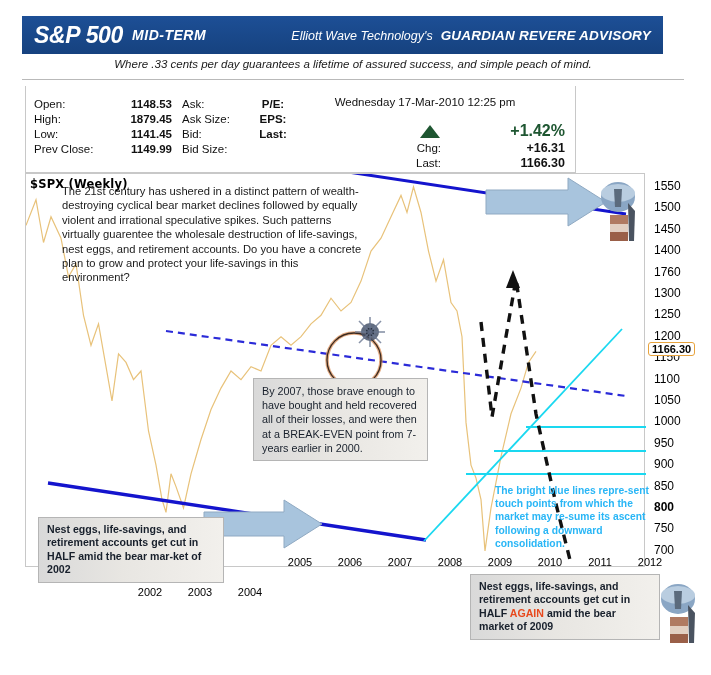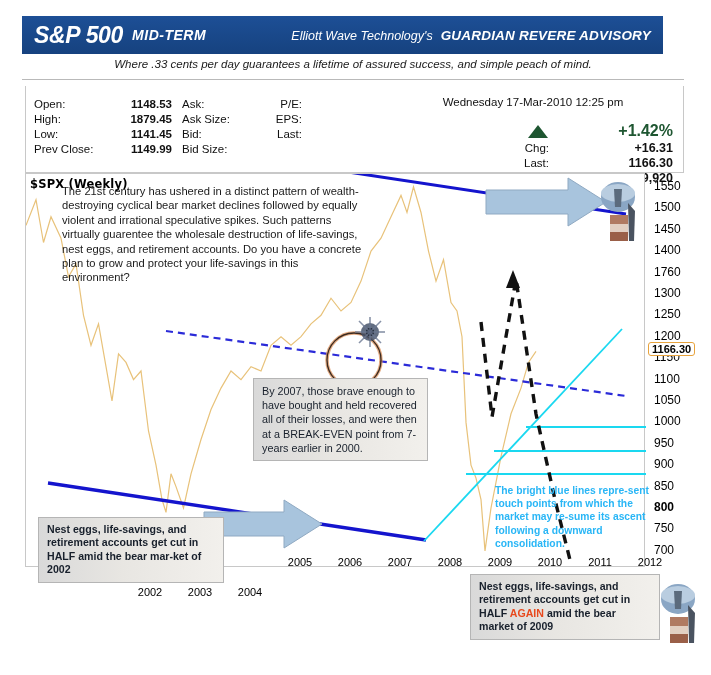--- a/index.html
+++ b/index.html
@@ -53,35 +53,35 @@
     white-space: nowrap;
   }
   .tagline-rule {
     position: absolute; left: 22px; top: 79px; width: 662px;
     height: 1px; background: #b9b9b9;
   }
 
   
   .quote-panel {
     position: absolute; left: 25px; top: 86px;
-    width: 659px; height: 87px;
+    width: 551px; height: 87px;
     border: 1px solid #c8c8c8; border-top: none;
     background: #ffffff;
   }
   .quote-left {
     position: absolute; left: 8px; top: 12px;
     display: grid;
     grid-template-columns: 72px 76px 62px 58px;
     row-gap: 3px;
     font-size: 11.5px; color: #111;
   }
   .q-label { text-align: left; }
   .q-value { text-align: right; font-weight: bold; padding-right: 10px; }
   .q-label2 { text-align: left; }
-  .q-label3 { text-align: right; }
+  .q-label3 { text-align: center; font-weight: bold; }
 
   .quote-right {
     position: absolute; right: 10px; top: 10px;
     width: 280px;
     font-size: 11.5px; color: #111;
   }
   .qr-date { text-align: center; font-size: 11.5px; margin-bottom: 14px; }
   .qr-pct-row {
     display: flex; align-items: center; justify-content: flex-end;
     gap: 8px; margin-bottom: 1px;

